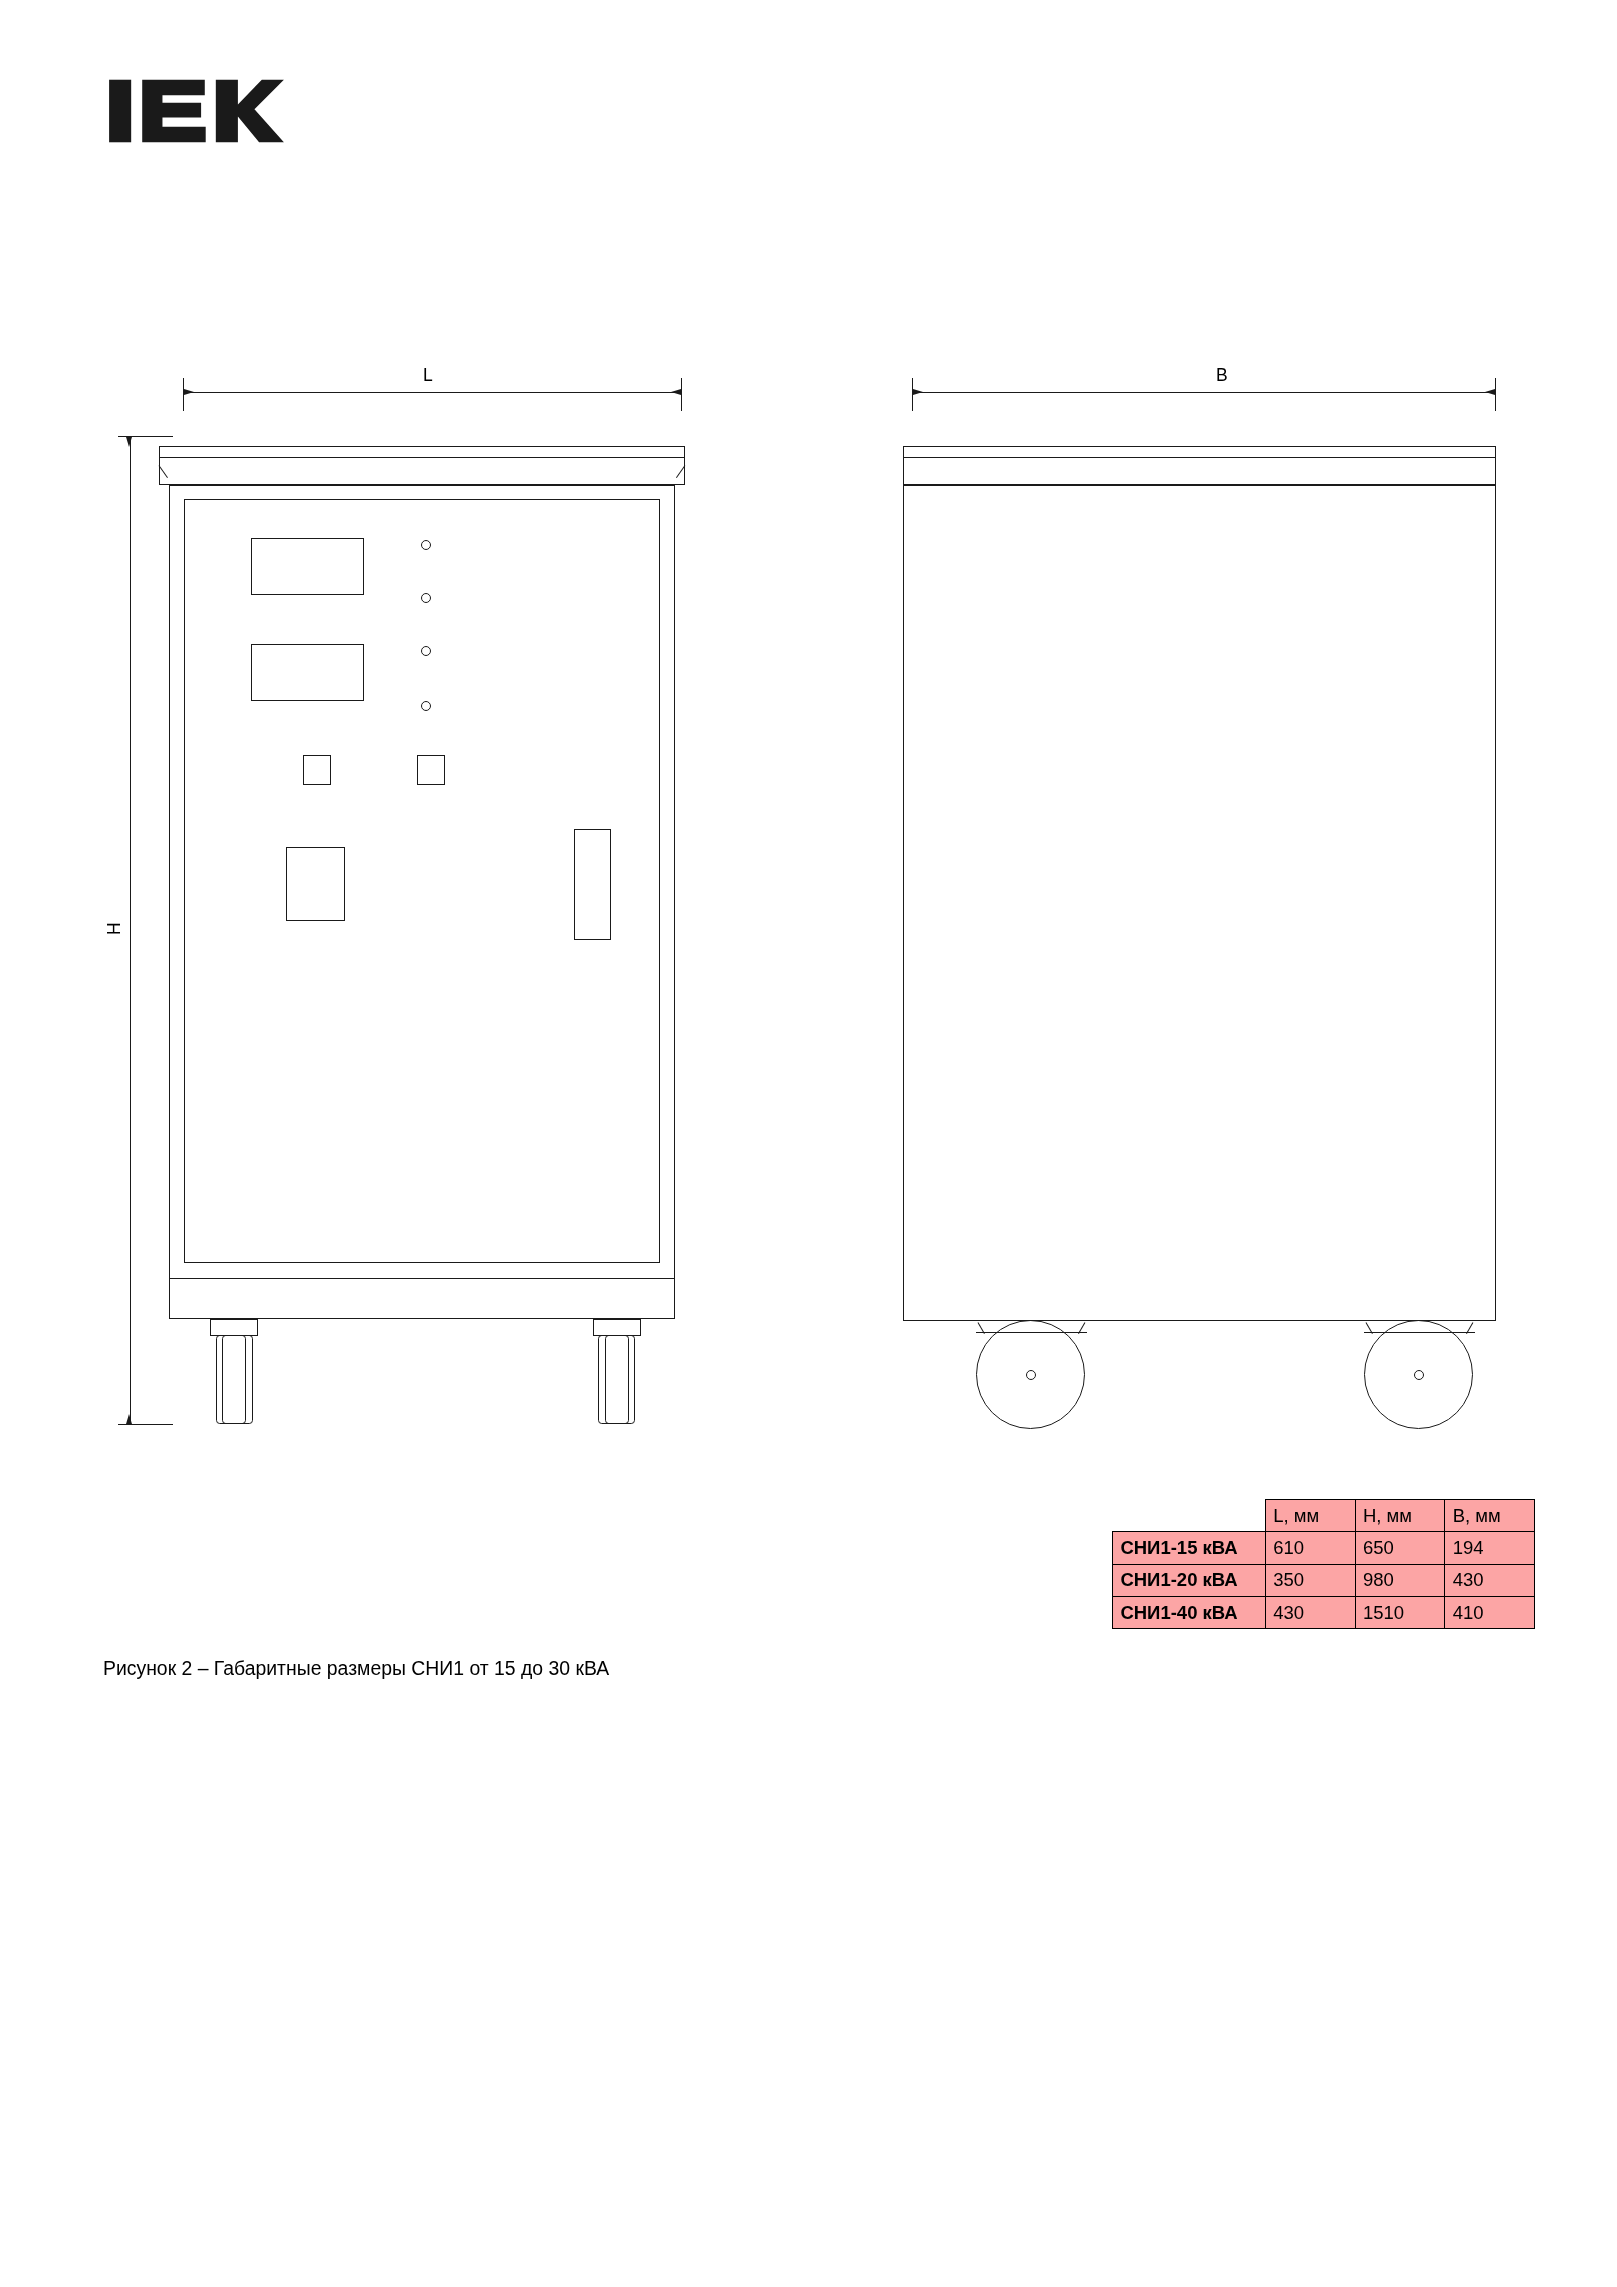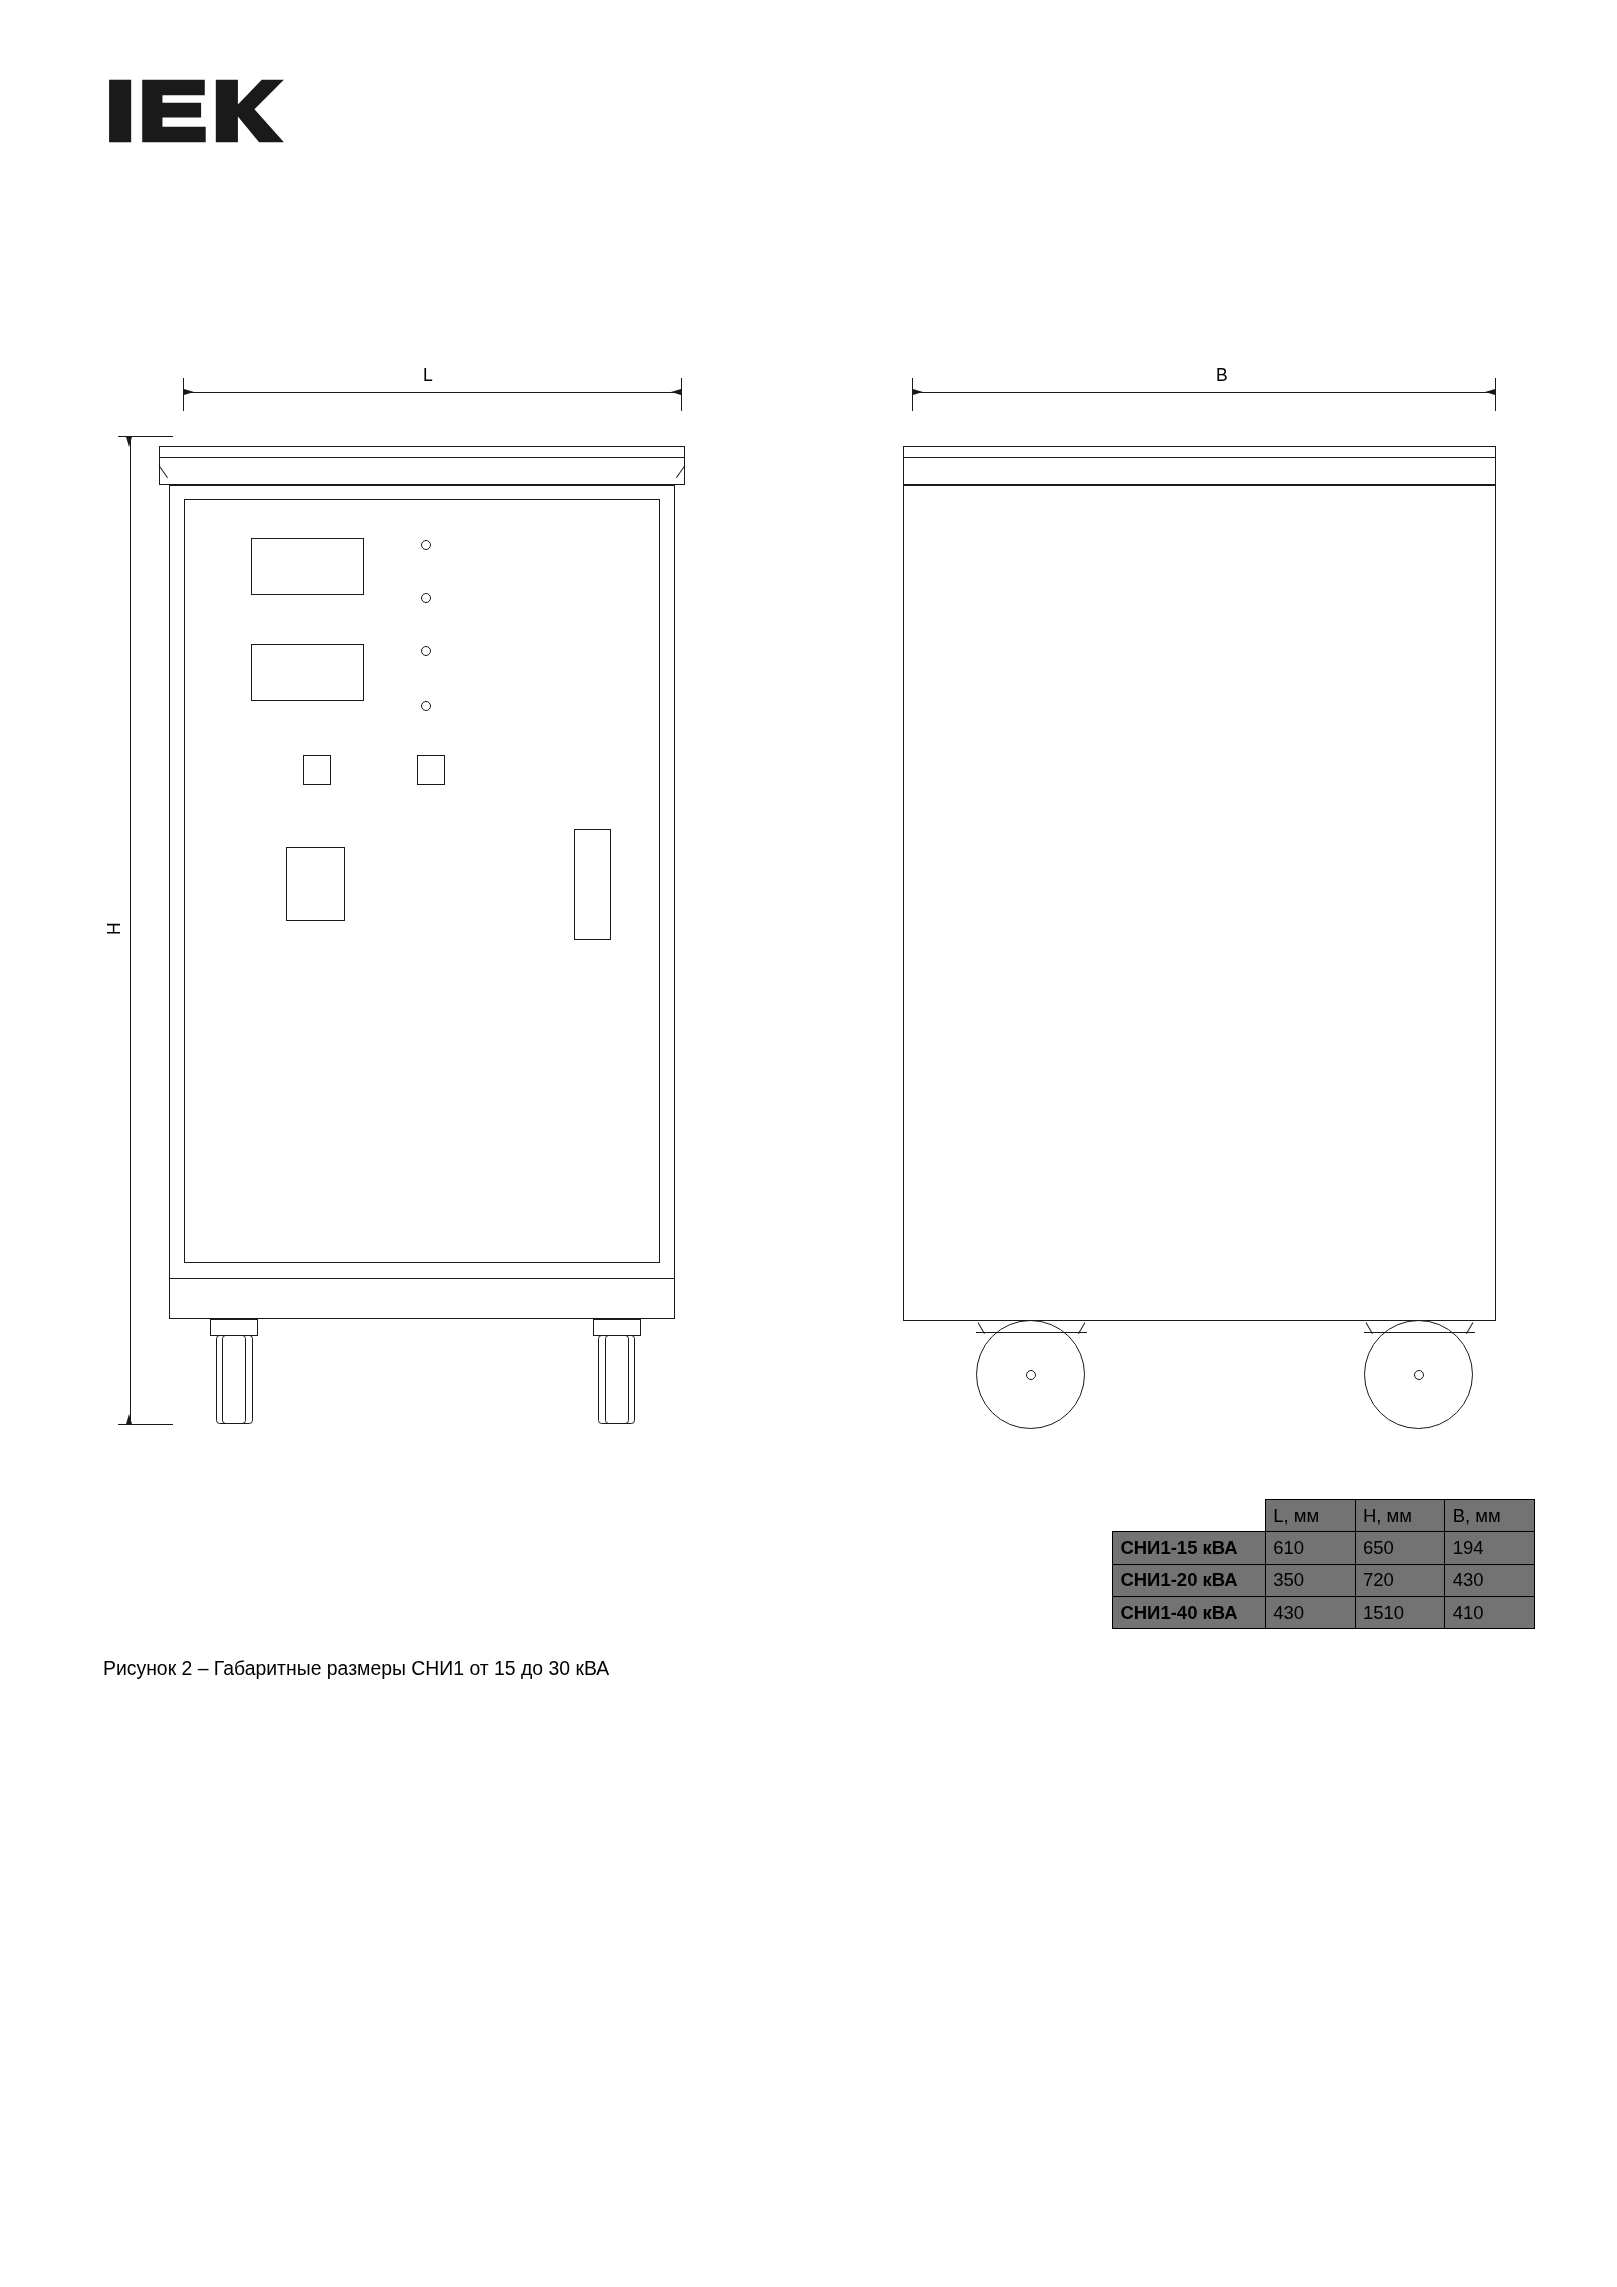--- a/index.html
+++ b/index.html
@@ -97,21 +97,21 @@
     top: 1499px;
     border-collapse: collapse;
     font-size: 18.5px;
   }
   #spec-table td, #spec-table th {
     border: 0.9px solid #000;
     padding: 4.6px 7.4px 5.5px 7.4px;
     font-weight: normal;
     text-align: left;
     line-height: 1.15;
-    background: #737373;
+    background: #fca5a5;
   }
   #spec-table td.rowhead { min-width: 137px; font-weight: bold; }
   #spec-table td.numcell { min-width: 74px; }
   #spec-table tr.head td.corner { border: none; background: transparent; }
 </style>
 </head>
 <body>
 
 <div id="page">
 
@@ -207,21 +207,21 @@
       </tr>
       <tr>
         <td class="rowhead">СНИ1-15 кВА</td>
         <td class="numcell">610</td>
         <td class="numcell">650</td>
         <td class="numcell">194</td>
       </tr>
       <tr>
         <td class="rowhead">СНИ1-20 кВА</td>
         <td class="numcell">350</td>
-        <td class="numcell">720</td>
+        <td class="numcell">980</td>
         <td class="numcell">430</td>
       </tr>
       <tr>
         <td class="rowhead">СНИ1-40 кВА</td>
         <td class="numcell">430</td>
         <td class="numcell">1510</td>
         <td class="numcell">410</td>
       </tr>
     </tbody>
   </table>

